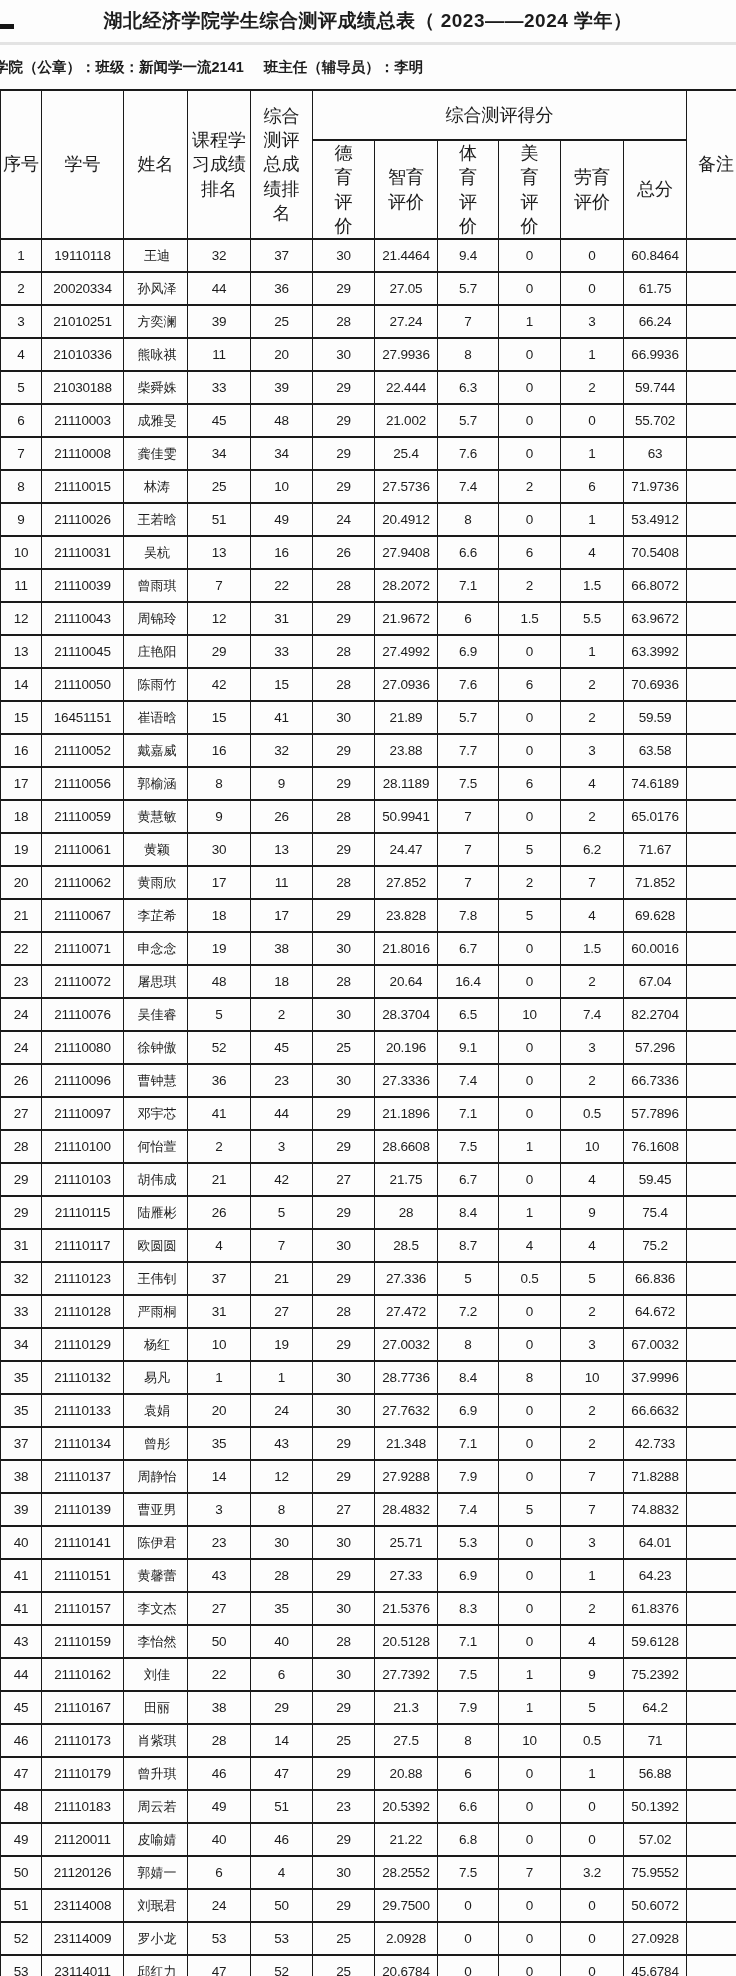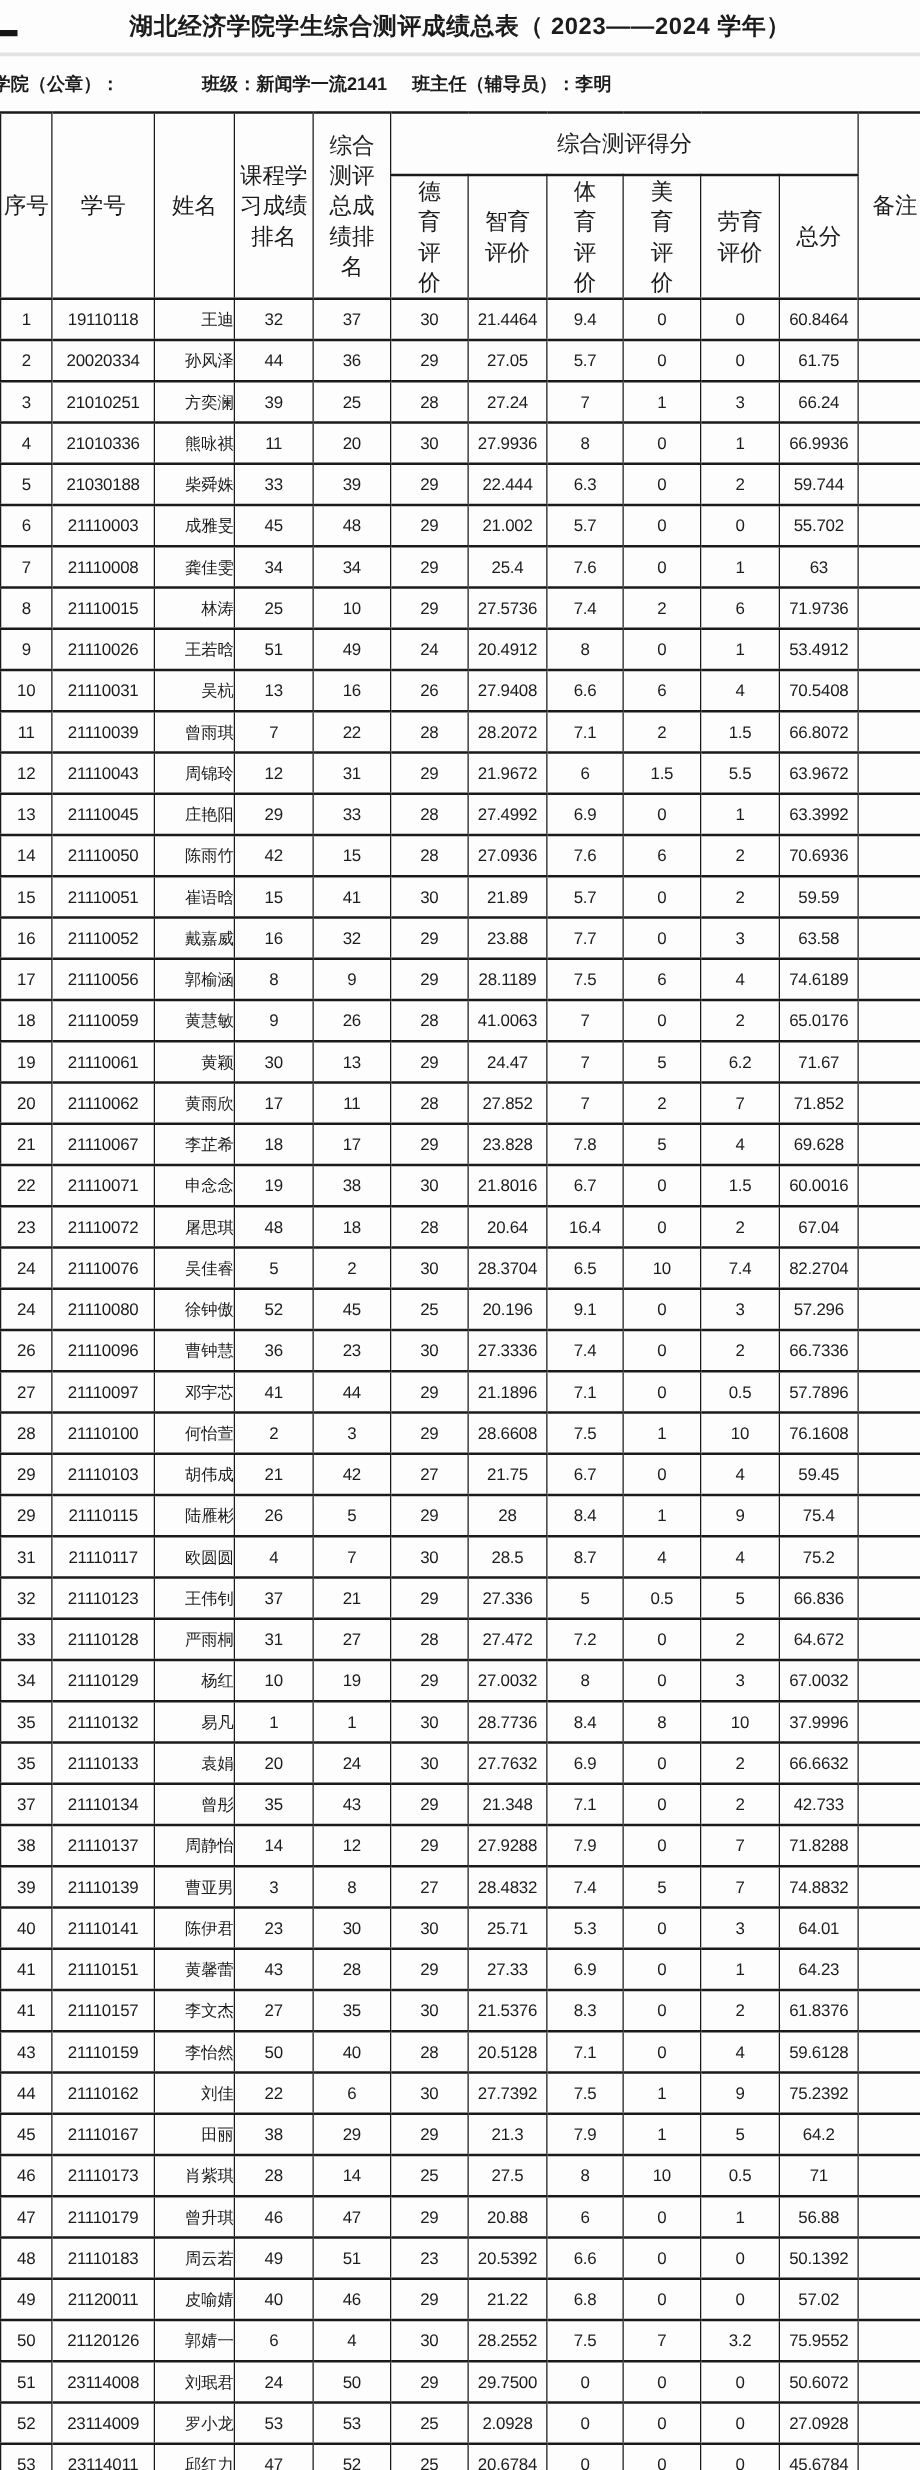--- a/index.html
+++ b/index.html
@@ -37,21 +37,21 @@
   }
   .info-row {
     height: 44px;
     display: flex;
     align-items: center;
     font-size: 14.5px;
     font-weight: bold;
     white-space: nowrap;
   }
   .info-college { margin-left: -6px; }
-  .info-class   { margin-left: 66px; }
+  .info-class   { }
   .info-teacher { margin-left: 20px; }
   table.score-table {
     width: 745px;
     table-layout: fixed;
     border-collapse: collapse;
   }
   .score-table th, .score-table td {
     border: 1.5px solid #1a1a1a;
     border-top-width: 2px;
     border-bottom-width: 2px;
@@ -69,21 +69,21 @@
   .score-table thead tr.tier2 { height: 70px; }
   .score-table th.wrap4 { padding: 0 4px; word-break: break-all; }
   .score-table th.sub   { padding: 0 13px; word-break: break-all; }
   .score-table tbody tr { height: 33px; }
   .score-table tbody td {
     font-size: 13.5px;
     letter-spacing: -0.2px;
     white-space: nowrap;
   }
   .score-table tbody td.name-cell {
-    text-align: right;
+    text-align: center;
     padding-left: 3px;
     font-size: 13px;
     letter-spacing: 0;
   }
   .footer-row {
     position: relative;
     height: 32px;
     display: flex;
     align-items: center;
     font-size: 14.5px;
@@ -359,21 +359,21 @@
       <td>28</td>
       <td>27.0936</td>
       <td>7.6</td>
       <td>6</td>
       <td>2</td>
       <td>70.6936</td>
       <td></td>
     </tr>
         <tr>
       <td>15</td>
-      <td>21110051</td>
+      <td>16451151</td>
       <td class="name-cell">崔语晗</td>
       <td>15</td>
       <td>41</td>
       <td>30</td>
       <td>21.89</td>
       <td>5.7</td>
       <td>0</td>
       <td>2</td>
       <td>59.59</td>
       <td></td>
@@ -406,21 +406,21 @@
       <td>74.6189</td>
       <td></td>
     </tr>
         <tr>
       <td>18</td>
       <td>21110059</td>
       <td class="name-cell">黄慧敏</td>
       <td>9</td>
       <td>26</td>
       <td>28</td>
-      <td>41.0063</td>
+      <td>50.9941</td>
       <td>7</td>
       <td>0</td>
       <td>2</td>
       <td>65.0176</td>
       <td></td>
     </tr>
         <tr>
       <td>19</td>
       <td>21110061</td>
       <td class="name-cell">黄颖</td>

